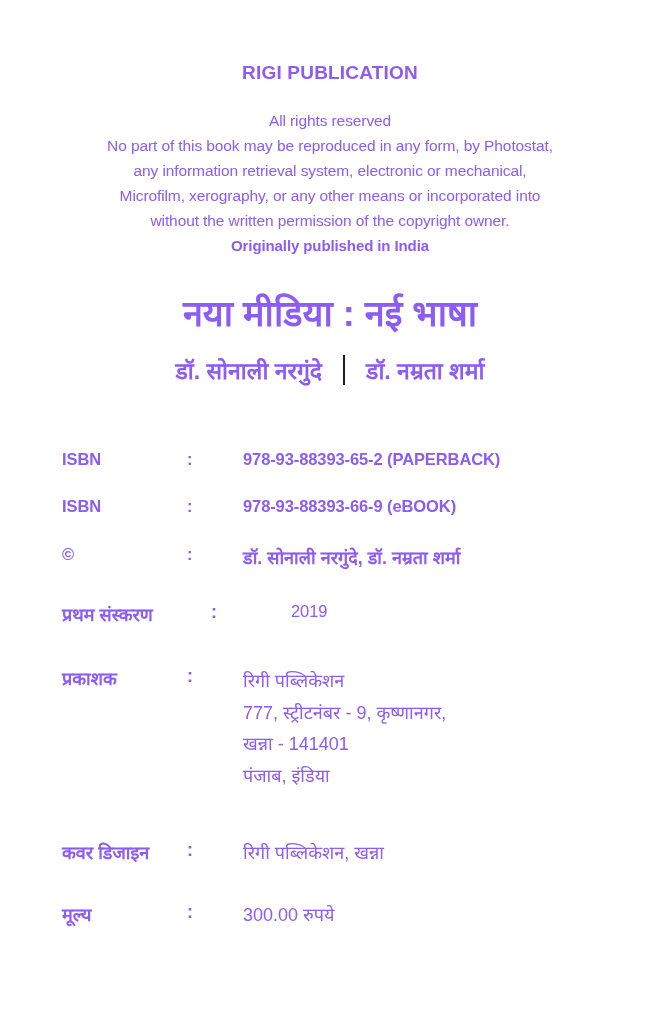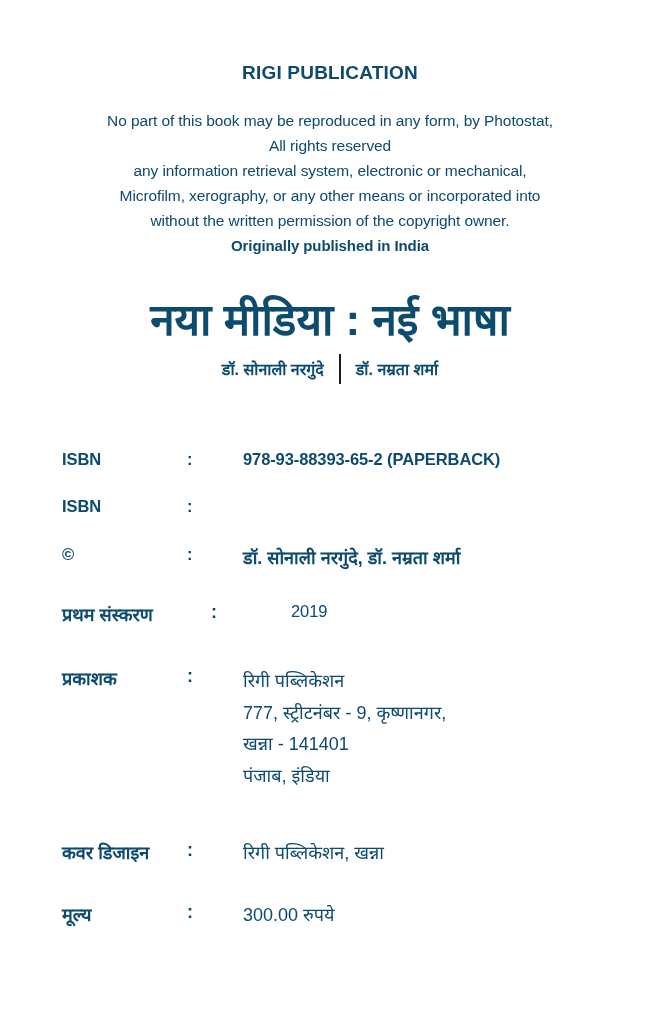--- a/index.html
+++ b/index.html
@@ -2,43 +2,43 @@
 <html><head>
 <meta charset="utf-8">
 <style>
   * { margin: 0; padding: 0; box-sizing: border-box; }
   html, body { background: #ffffff; }
   .page {
     position: relative;
     width: 660px;
     height: 1020px;
     background: #ffffff;
-    color: #0c4a6e;
+    color: #8b5cf6;
     font-family: "Liberation Sans", "DejaVu Sans", sans-serif;
     overflow: hidden;
     margin: 0 auto;
   }
   .publisher {
     position: absolute; top: 62px; left: 0; width: 660px;
     text-align: center; font-size: 19px; font-weight: bold; letter-spacing: 0.2px;
   }
   .rights {
     position: absolute; top: 108px; left: 0; width: 660px;
     text-align: center; font-size: 15.5px; line-height: 25px; letter-spacing: -0.1px;
     white-space: nowrap;
   }
   .rights .origin { font-size: 15px; font-weight: bold; }
   .title {
     position: absolute; top: 288px; left: 0; width: 660px;
-    text-align: center; font-size: 44px; font-weight: bold; white-space: nowrap;
+    text-align: center; font-size: 36px; font-weight: bold; white-space: nowrap;
   }
   .authors {
     position: absolute; top: 354px; left: 0; width: 660px;
-    display: flex; justify-content: center; align-items: center; gap: 15px;
-    font-size: 16px; font-weight: bold;
+    display: flex; justify-content: center; align-items: center; gap: 21px;
+    font-size: 23px; font-weight: bold;
   }
   .authors .sep { width: 2px; height: 30px; background: #1c1c1c; }
   .row {
     position: absolute; left: 62px; width: 560px;
     display: flex; align-items: flex-start;
     font-size: 18px; white-space: nowrap;
   }
   .row .lbl   { flex: 0 0 125px; width: 125px; font-weight: bold; }
   .row .colon { flex: 0 0 56px;  width: 56px;  font-weight: bold; }
   .row .val   { flex: 1 1 auto; }
@@ -55,22 +55,22 @@
   .row-price  { top: 902px; }
 </style>
 </head>
 <body>
 
 <div class="page">
 
   <div class="publisher">RIGI PUBLICATION</div>
 
   <div class="rights">
+    <div>All rights reserved</div>
     <div>No part of this book may be reproduced in any form, by Photostat,</div>
-    <div>All rights reserved</div>
     <div>any information retrieval system, electronic or mechanical,</div>
     <div>Microfilm, xerography, or any other means or incorporated into</div>
     <div>without the written permission of the copyright owner.</div>
     <div class="origin">Originally published in India</div>
   </div>
 
   <div class="title">नया मीडिया : नई भाषा</div>
 
   <div class="authors">
     <span>डॉ. सोनाली नरगुंदे</span>
@@ -80,20 +80,21 @@
 
   <div class="row row-isbn1">
     <span class="lbl latin">ISBN</span>
     <span class="colon latin">:</span>
     <span class="val latin bold">978-93-88393-65-2 (PAPERBACK)</span>
   </div>
 
   <div class="row row-isbn2">
     <span class="lbl latin">ISBN</span>
     <span class="colon latin">:</span>
+    <span class="val latin bold">978-93-88393-66-9 (eBOOK)</span>
   </div>
 
   <div class="row row-copy">
     <span class="lbl latin">©</span>
     <span class="colon latin">:</span>
     <span class="val bold">डॉ. सोनाली नरगुंदे,  डॉ. नम्रता शर्मा</span>
   </div>
 
   <div class="row row-first">
     <span class="lbl">प्रथम संस्करण</span>

